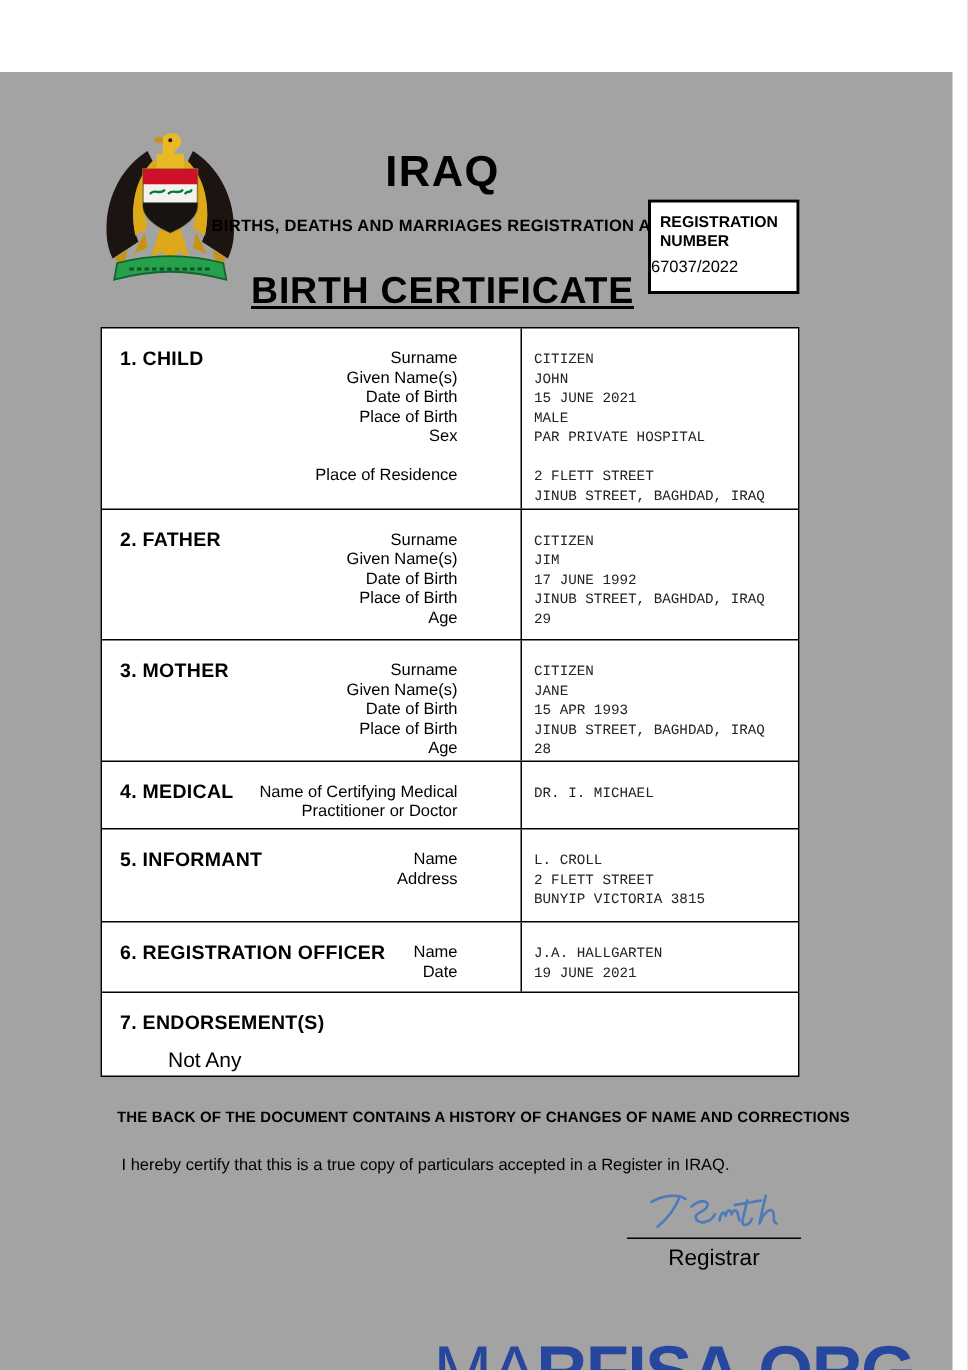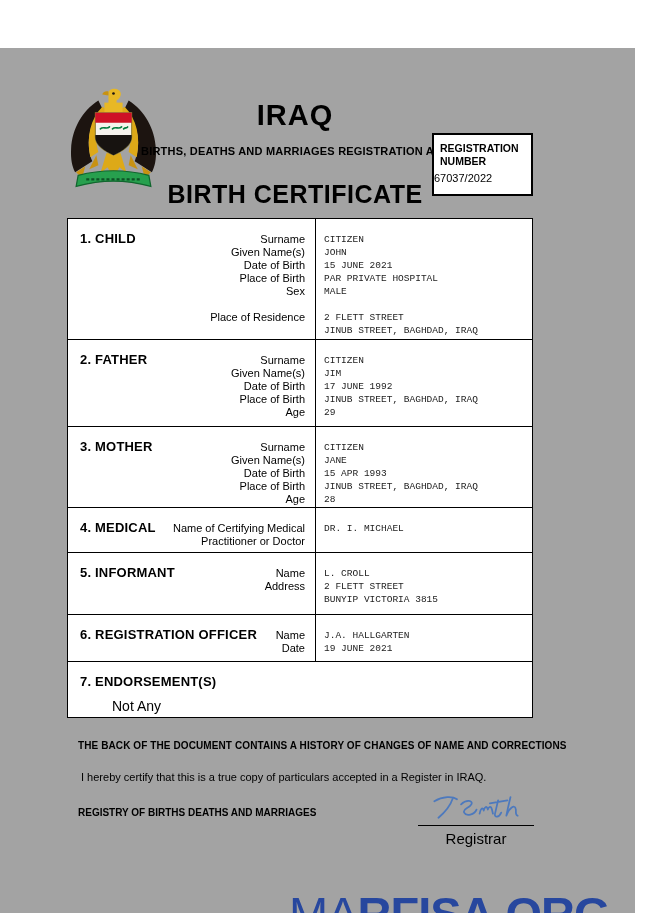--- a/index.html
+++ b/index.html
@@ -9,30 +9,30 @@
     font-family:"Liberation Sans", sans-serif; color:#000; overflow:hidden;margin-top:48px;
   }
 
   
   .emblem { position:absolute; left:62px; top:36px; width:103px; height:112px; }
   .country  { position:absolute; left:55px; top:51px;  width:480px; text-align:center;
               font-size:29px; font-weight:bold; letter-spacing:1px; }
   .act      { position:absolute; left:55px; top:97px;  width:480px; text-align:center;
               font-size:11px; font-weight:bold; letter-spacing:.2px; }
   .doc-title{ position:absolute; left:55px; top:132px; width:480px; text-align:center;
-              font-size:25px; font-weight:bold; letter-spacing:.5px; }
+              font-size:25px; font-weight:bold; letter-spacing:.5px;text-decoration:underline; }
   .regbox { position:absolute; left:432px; top:85px; width:101px; height:63px;
             border:2px solid #000; text-align:left; padding-top:7px; background:#fff; }
   .regbox .lab { font-size:10.5px; font-weight:bold; line-height:12.5px; padding:0 6px; }
   .regbox .num { font-size:11px; font-weight:normal; margin-top:5px; }
 
   
   .cert-table { position:absolute; left:67px; top:170px; width:466px;
                 border:1.5px solid #000; background:#fff; }
-  .section { display:flex; border-top:1.5px solid #000; }
+  .section { display:flex; border-top:1.5px solid #000;gap:32px; }
   .section.first { border-top:none; }
   .cl { width:247px; position:relative; padding:14px 10px 0 0; }
   .sec-title { position:absolute; left:12px; top:12px; font-size:13px; font-weight:bold;
                letter-spacing:.2px; white-space:nowrap; }
   .lbl { font-size:11px; line-height:13px; min-height:13px; text-align:right; }
   .lbl.w150 { max-width:152px; margin-left:auto; }
   .cr { flex:1; border-left:1.5px solid #000; padding:14px 0 0 8px; }
   .val { font-family:"Liberation Mono", monospace; font-size:9.5px; line-height:13px;
          min-height:13px; color:#222; white-space:nowrap; letter-spacing:0; }
   .h120{height:120px} .h87{height:87px} .h81{height:81px} .h45{height:45px}
@@ -116,22 +116,22 @@
         <div class="lbl">Place of Birth</div>
         <div class="lbl">Sex</div>
         <div class="lbl"></div>
         <div class="lbl">Place of Residence</div>
         <div class="lbl"></div>
       </div>
       <div class="cr">
         <div class="val">CITIZEN</div>
         <div class="val">JOHN</div>
         <div class="val">15 JUNE 2021</div>
+        <div class="val">MALE</div>
         <div class="val">PAR PRIVATE HOSPITAL</div>
-        <div class="val">MALE</div>
         <div class="val"></div>
         <div class="val">2 FLETT STREET</div>
         <div class="val">JINUB STREET, BAGHDAD, IRAQ</div>
       </div>
     </div>
 
     <div class="section h87">
       <div class="cl">
         <div class="sec-title">2. FATHER</div>
         <div class="lbl">Surname</div>
@@ -205,21 +205,20 @@
 
     <div class="section7">
       <div class="sec-title">7. ENDORSEMENT(S)</div>
       <div class="body-text">Not Any</div>
     </div>
 
   </div>
 
   <div class="back-note">THE BACK OF THE DOCUMENT CONTAINS A HISTORY OF CHANGES OF NAME AND CORRECTIONS</div>
   <div class="certify">I hereby certify that this is a true copy of particulars accepted in a Register in IRAQ.</div>
-  <div class="registry">REGISTRY OF BIRTHS DEATHS AND MARRIAGES</div>
 
   <svg class="sig-svg" viewBox="0 0 105 32" aria-hidden="true">
     <path d="M12,10 C20,5 30,5 34,8 M30,7 C28,13 23,20 16,26 M38,13 C43,8 50,9 48,13 C46,17 39,17 41,21 C43,25 51,23 53,18 M56,22 C57,17 59,15 60,19 C61,15 63,14 64,18 C65,15 67,14 68,18 L69,22 M74,9 L71,22 C70,26 75,26 77,21 M66,12 L83,9 M86,6 C84,14 83,19 82,24 C85,16 90,13 91,17 C92,20 90,23 93,24" stroke="#4d79bd" stroke-width="1.7" fill="none" stroke-linecap="round" stroke-linejoin="round"></path>
   </svg>
   <div class="sig-line"></div>
   <div class="registrar">Registrar</div>
 
   <div class="logo">
     <div class="logo-text"><span class="thin">MA</span><span class="bold">RFISA.ORG</span></div>
     <div class="logo-bar"></div>

